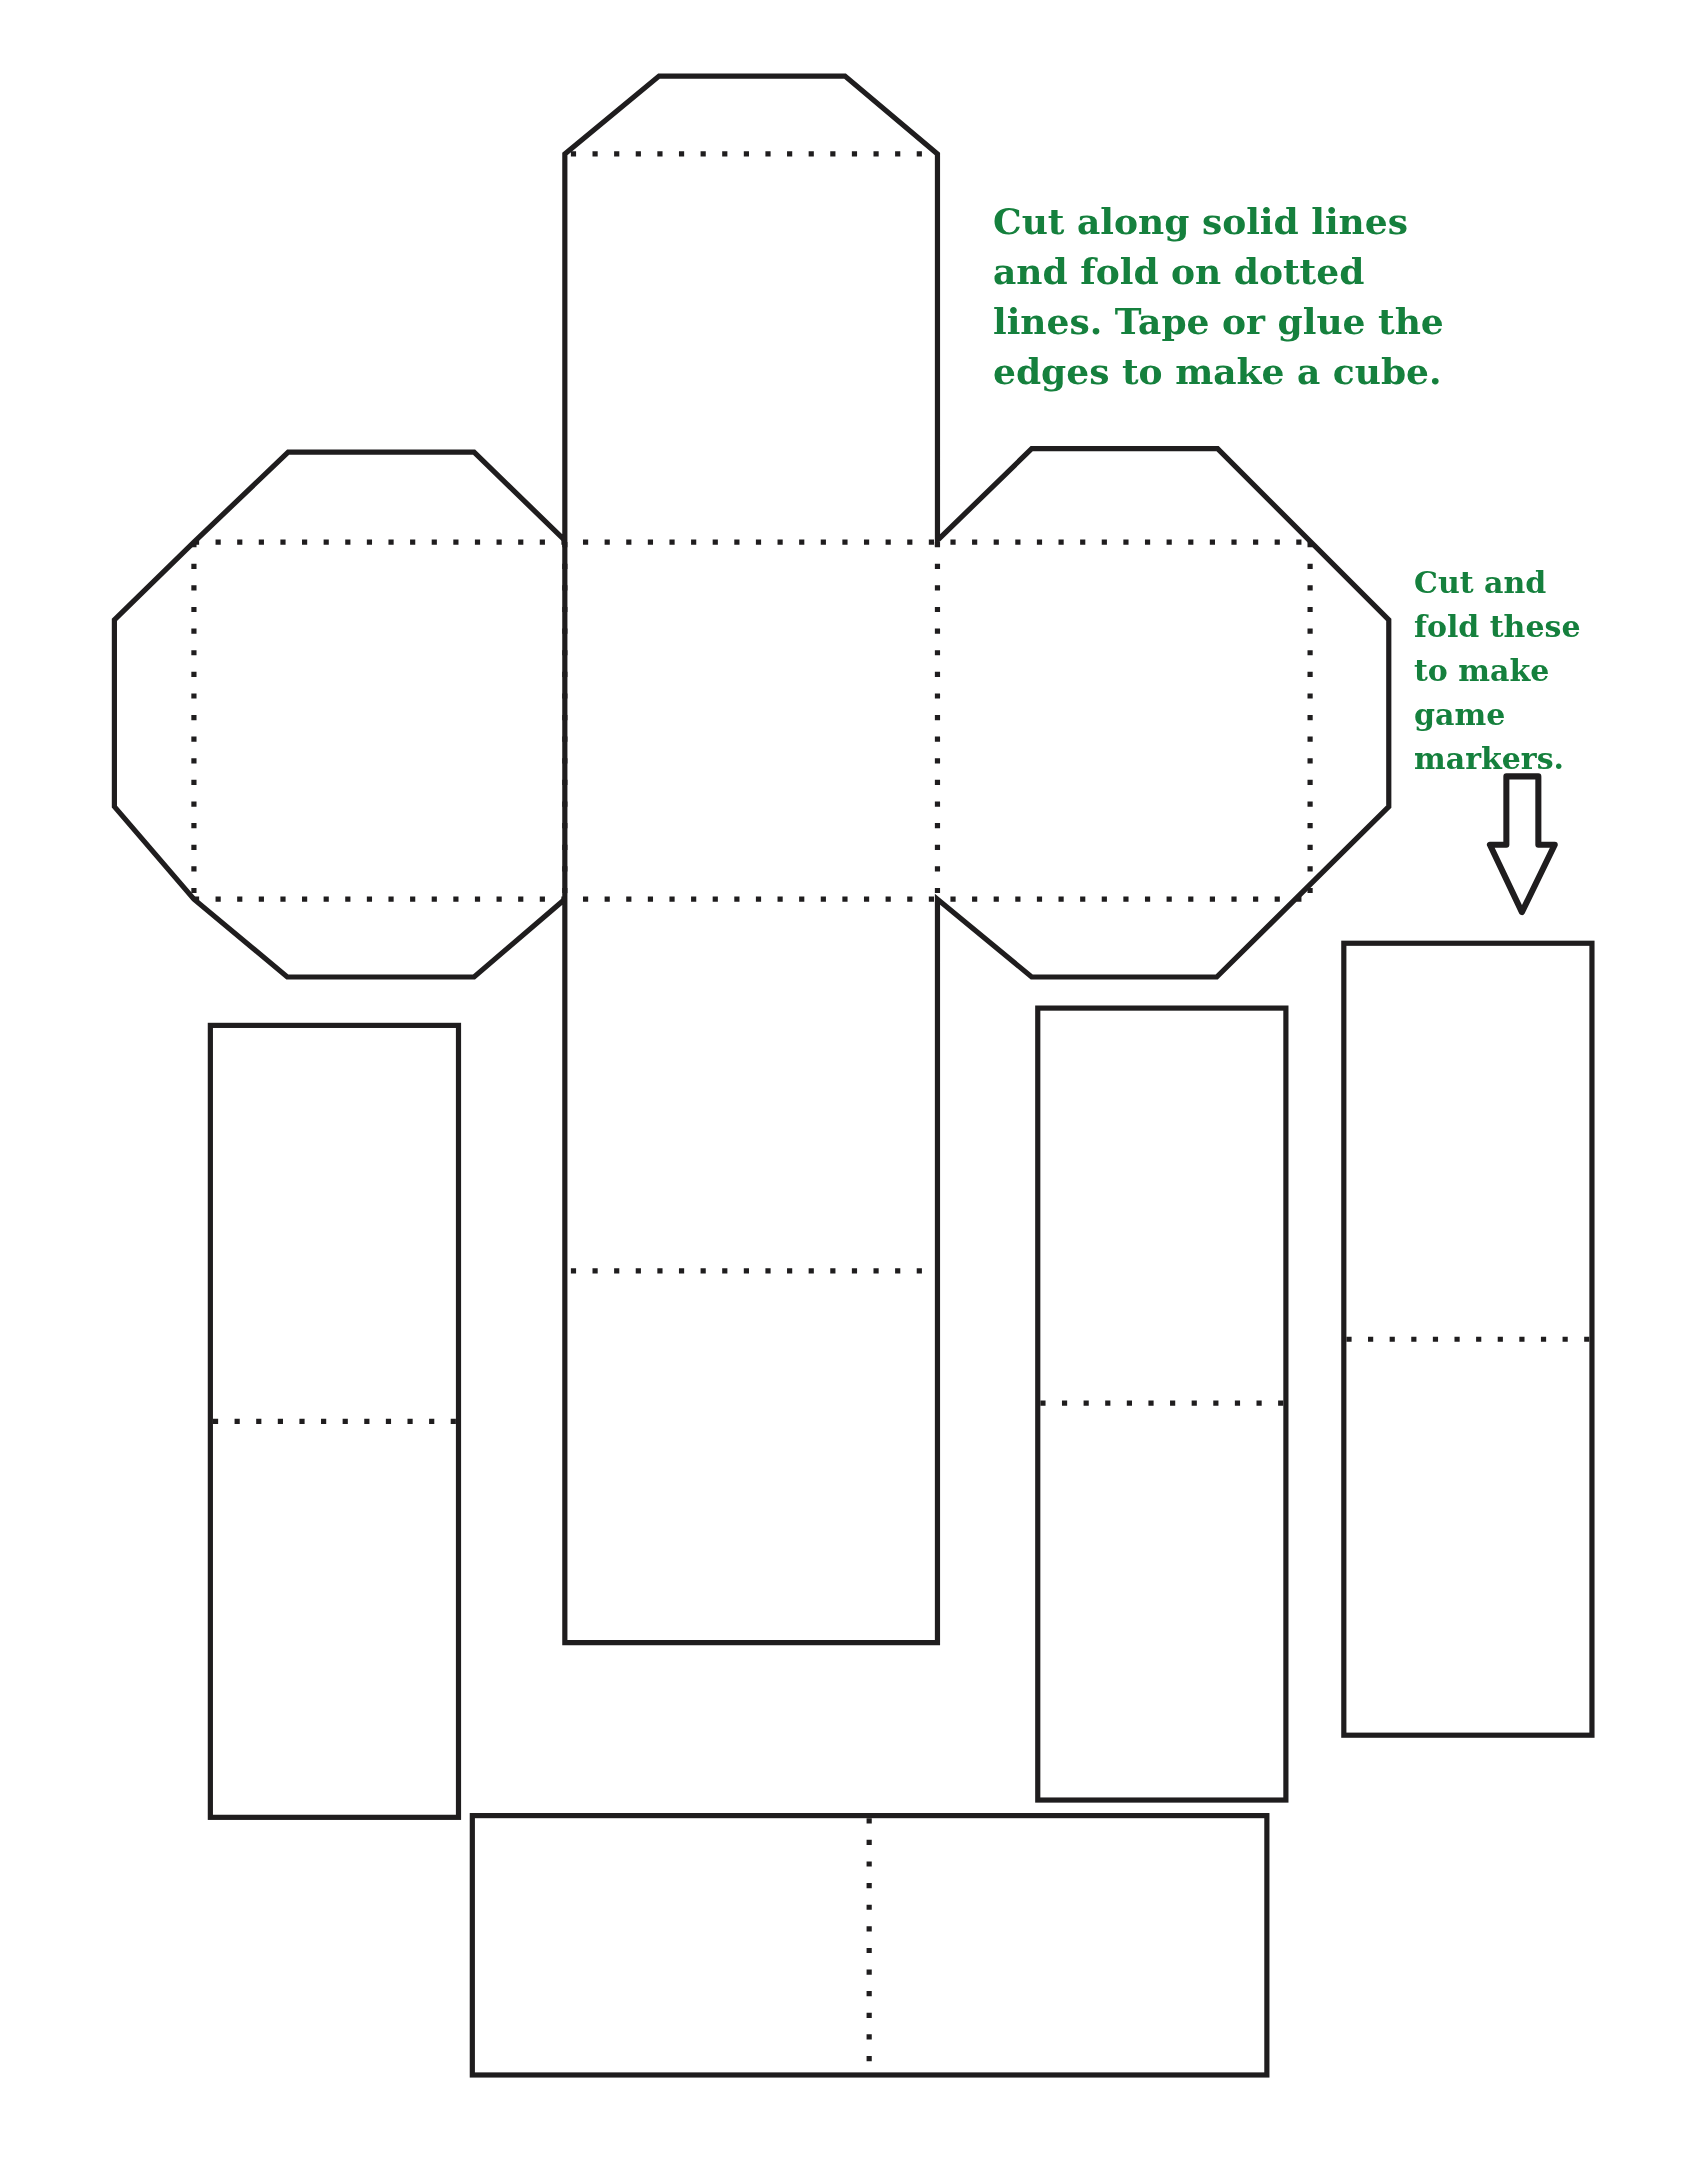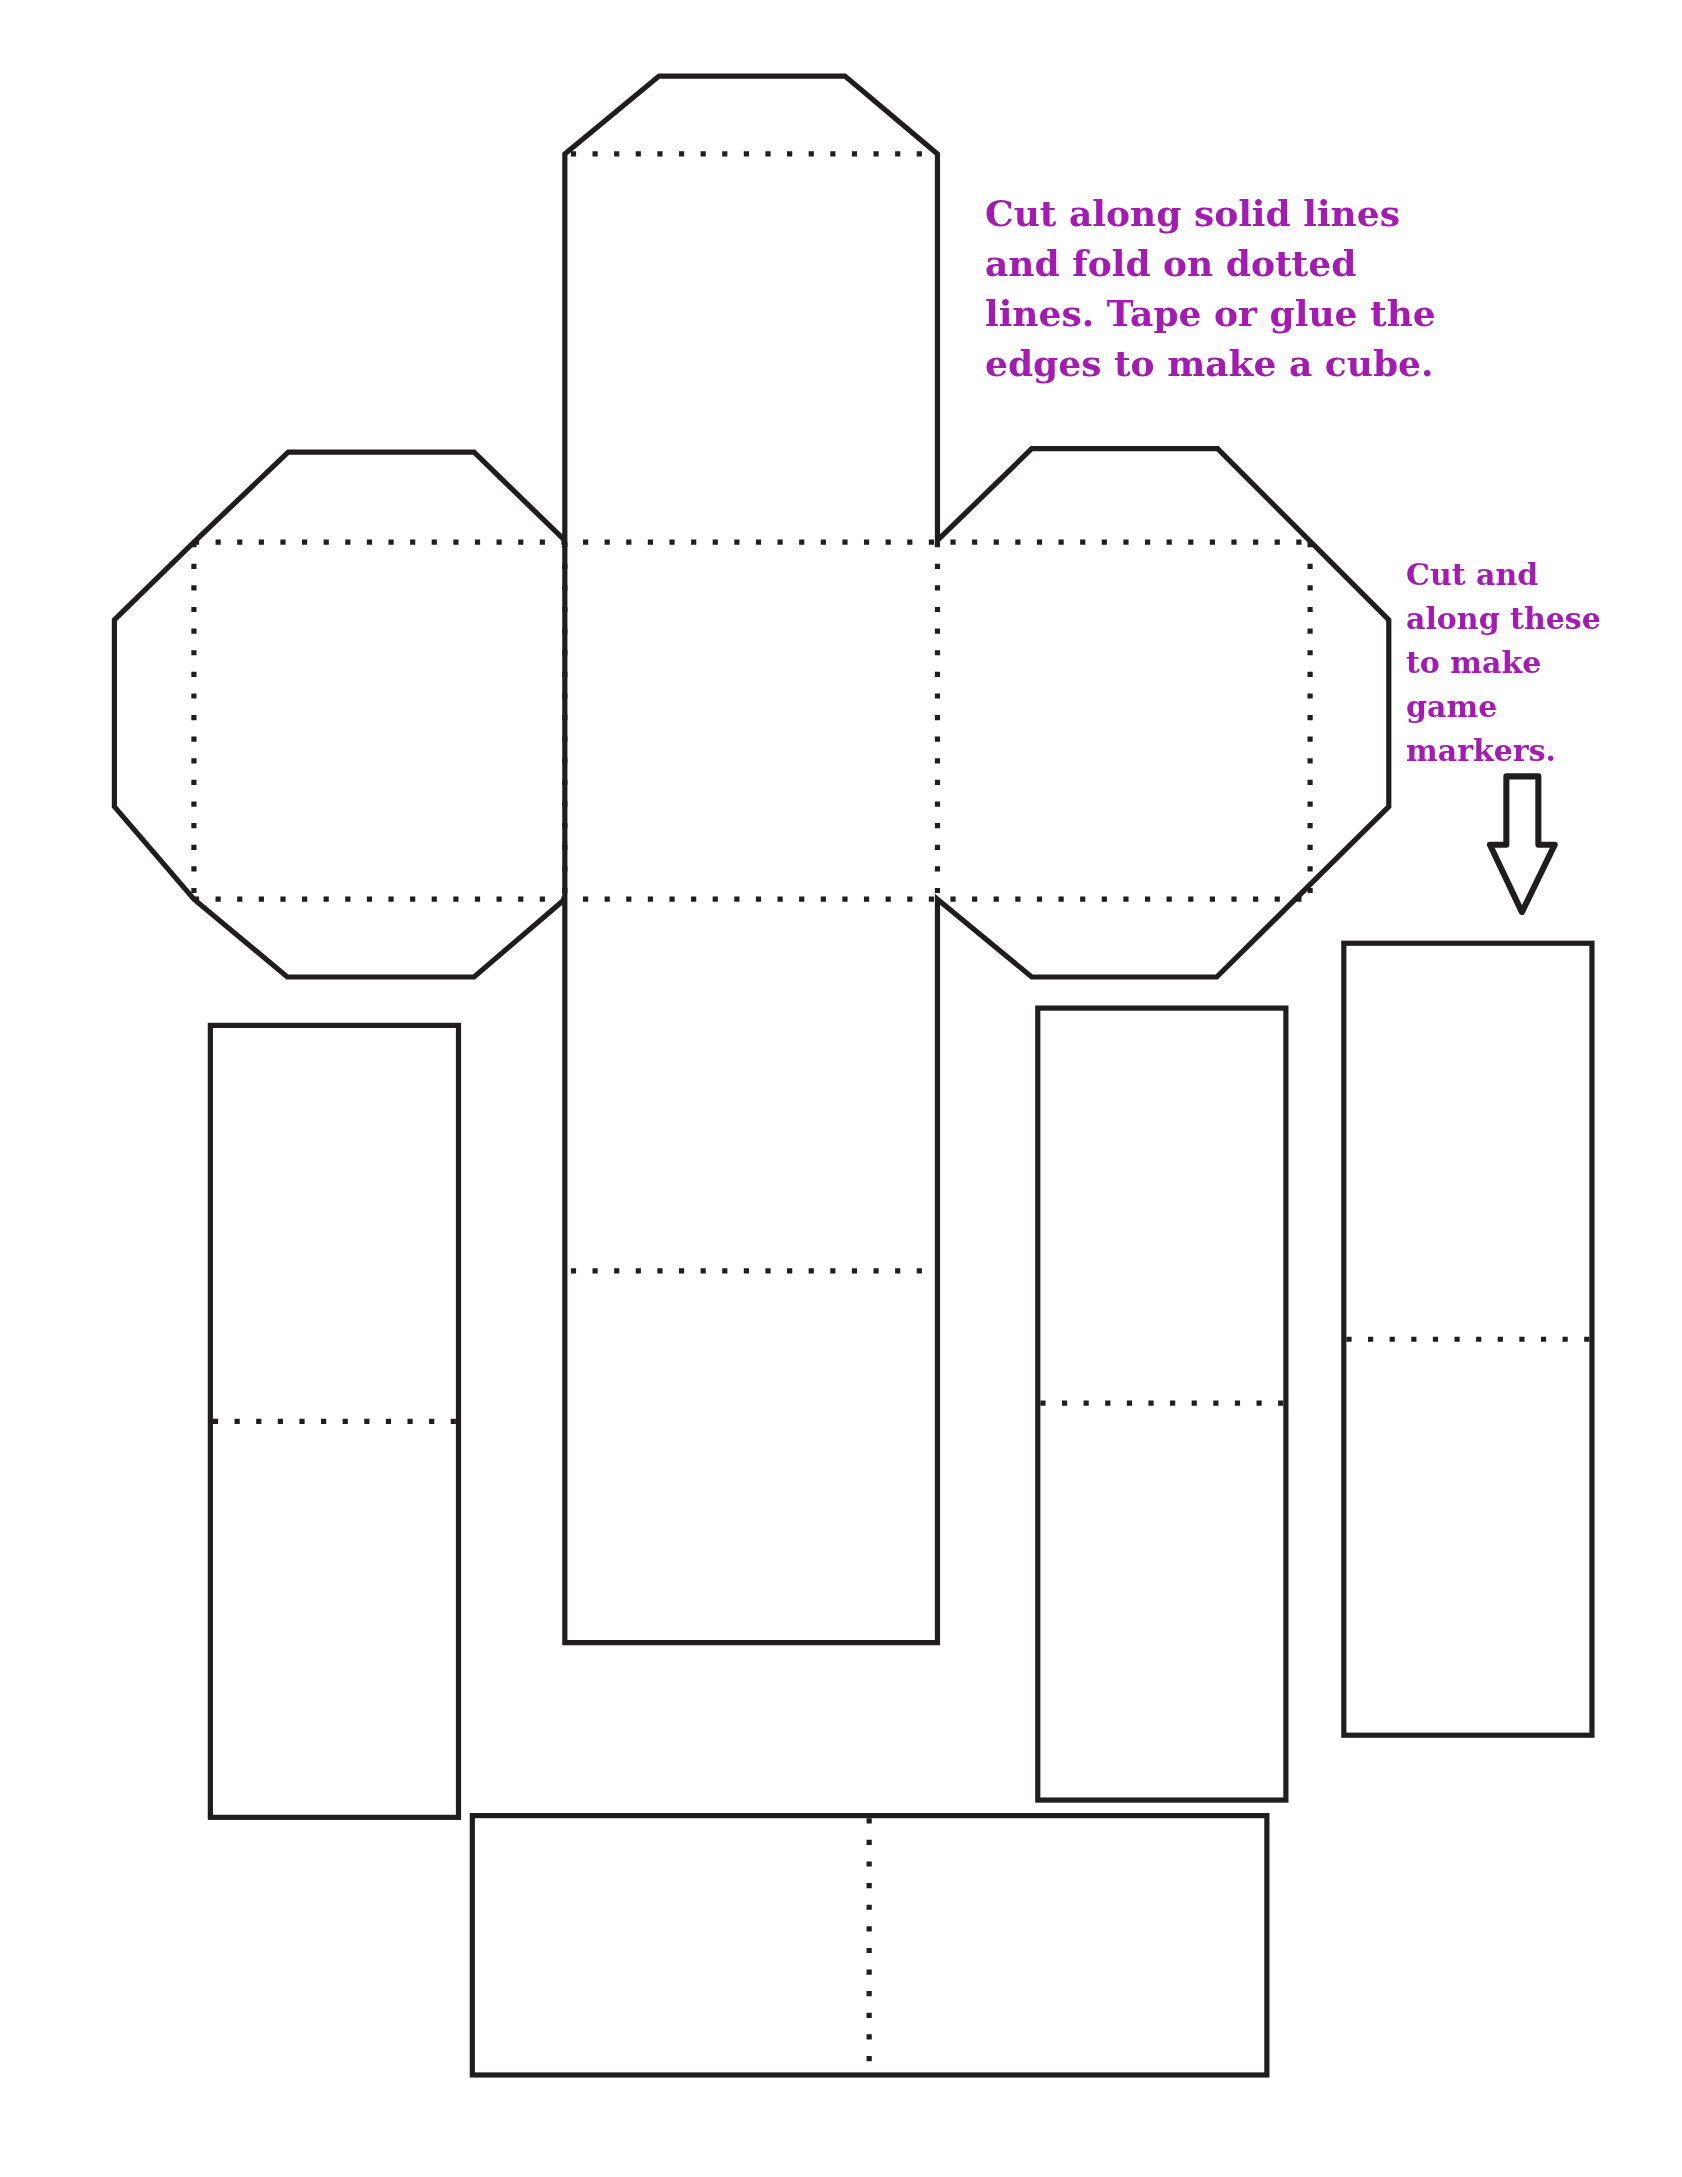--- a/index.html
+++ b/index.html
@@ -1,21 +1,21 @@
 <!DOCTYPE html>
 <html style="font-size:14px"><head>
 <meta charset="utf-8">
 <style>
   html, body { margin: 0; padding: 0; background: #ffffff; }
   body { width: 1683px; height: 2177px; position: relative; overflow: hidden; }
   svg.sheet { position: absolute; left: 0; top: 0; }
   .cut { fill: none; stroke: #1f1d1e; stroke-width: 6; stroke-linejoin: miter; }
   .fold { fill: none; stroke: #1f1d1e; stroke-width: 6; stroke-dasharray: 6 19; }
   .instr {
-    position: absolute; margin: 8px; color: #a21caf;
+    position: absolute; margin: 16px; color: #15803d;
     font-family: "DejaVu Serif", "Liberation Serif", serif; font-weight: bold;
     white-space: pre-line; letter-spacing: 0px;
   }
   #instr-main { left: 977px; top: 180px; font-size: 36px; line-height: 50px; }
   #instr-markers { left: 1398px; top: 545px; font-size: 30px; line-height: 44px; }
 </style>
 </head>
 <body>
 
 <svg class="sheet" width="1683" height="2177" viewBox="0 0 1946 2518">
@@ -54,17 +54,17 @@
   </g>
 
   <path d="M1742,898 L1779,898 L1779,977 L1798,977 L1760,1055 L1723,977 L1742,977 Z" fill="none" stroke="#1f1d1e" stroke-width="7" stroke-linejoin="round"></path>
 </svg>
 
 <p class="instr" id="instr-main">Cut along solid lines
 and fold on dotted
 lines. Tape or glue the
 edges to make a cube.</p>
 <p class="instr" id="instr-markers">Cut and
-along these
+fold these
 to make
 game
 markers.</p>
 
 
 </body></html>

